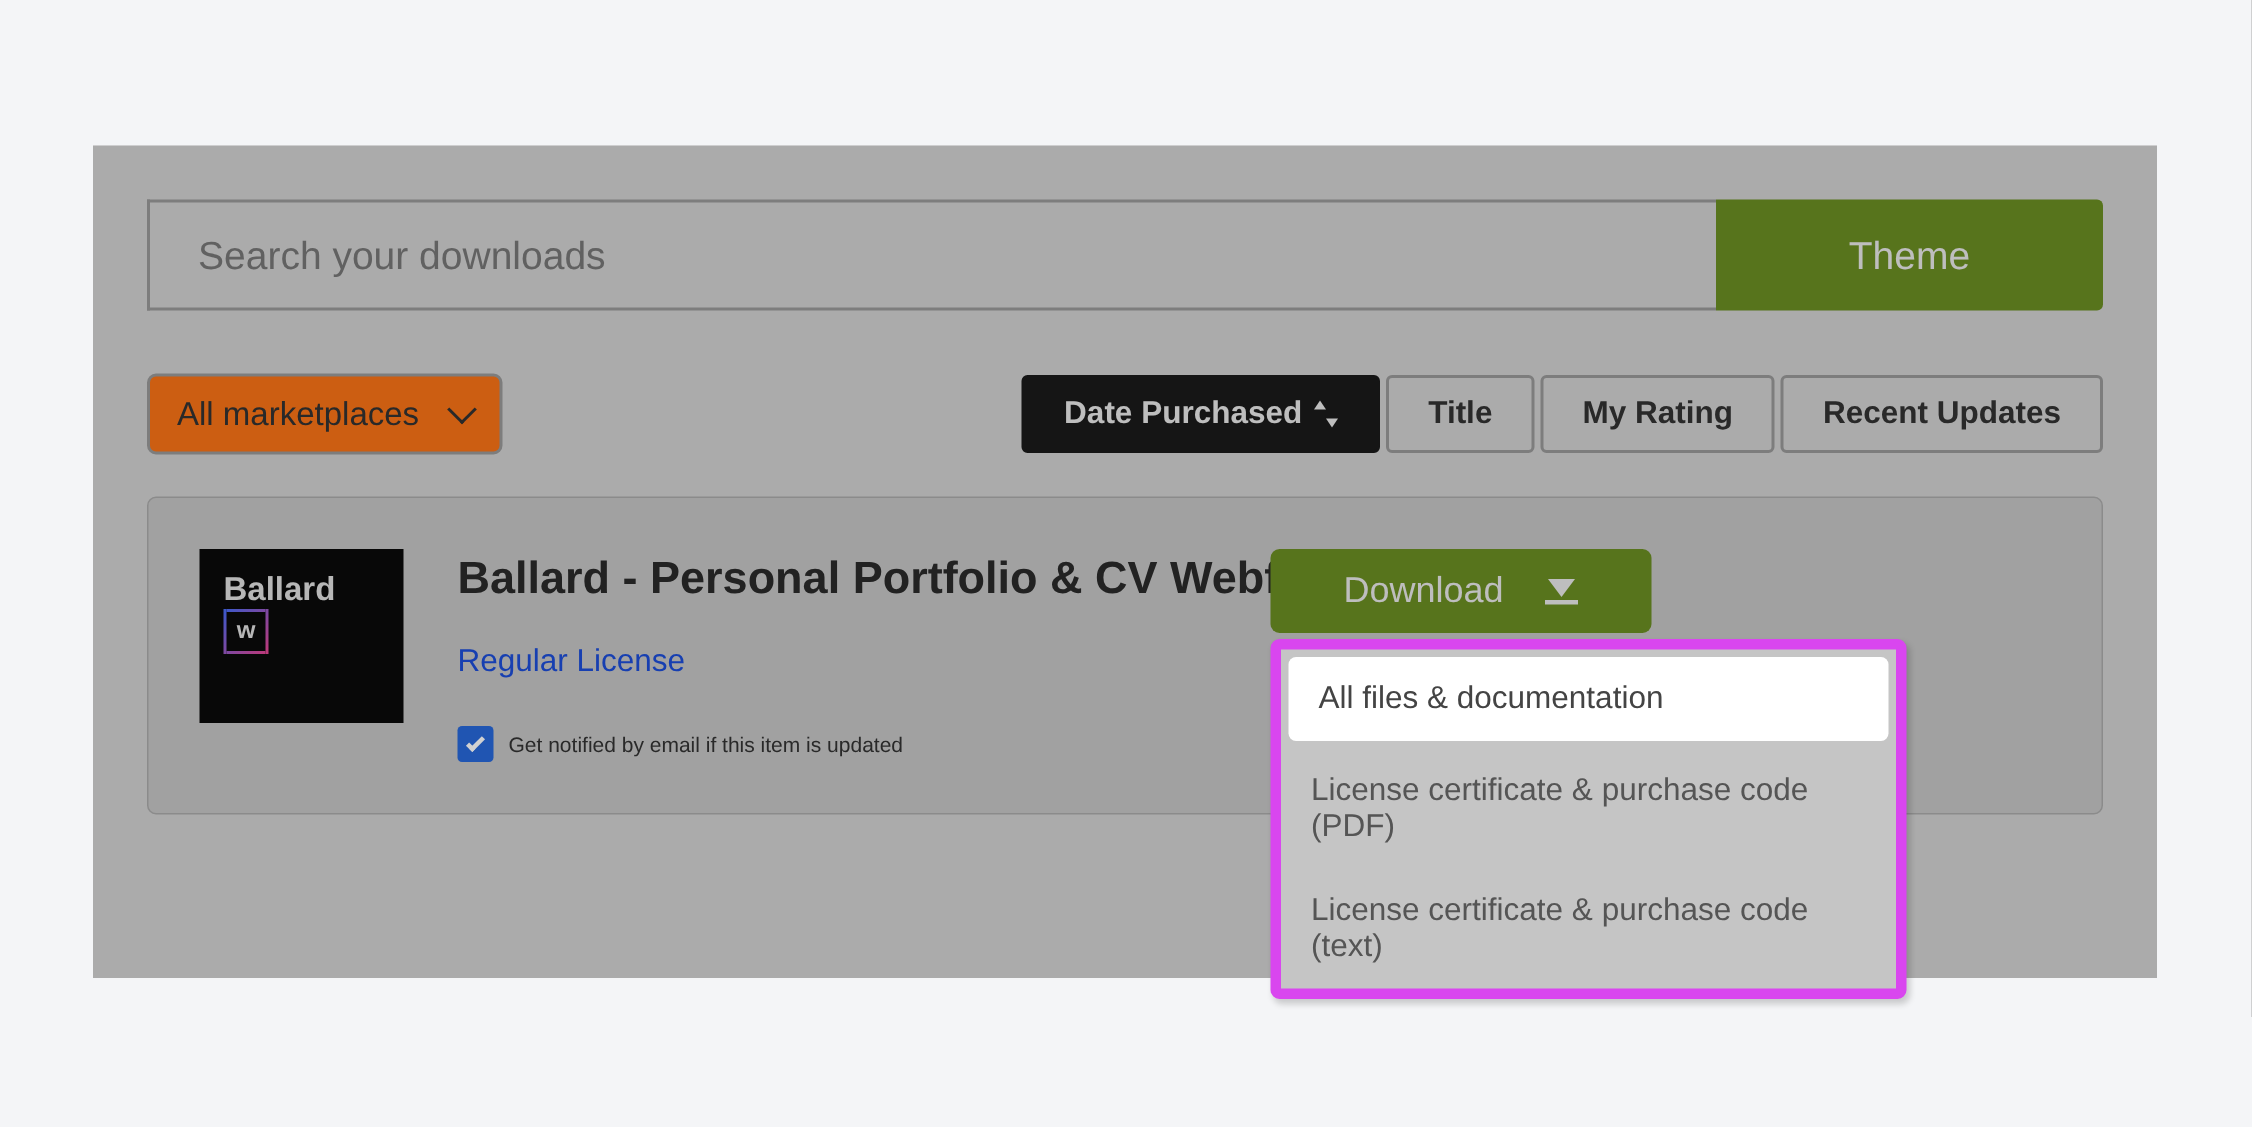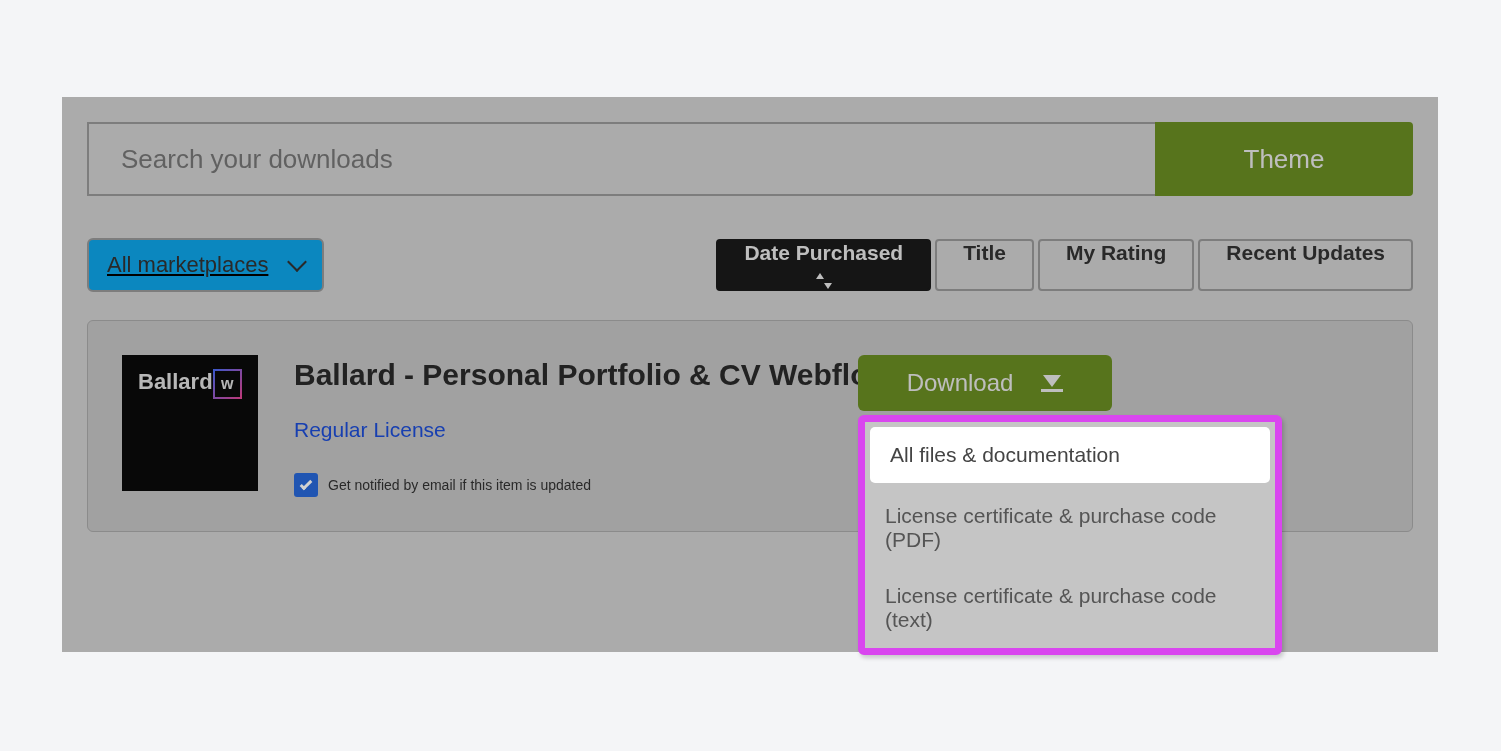--- a/index.html
+++ b/index.html
@@ -10,21 +10,21 @@
       height: 751px;
       position: relative;
     }
     .container {
       position: absolute;
       left: 62px;
       top: 97px;
       width: 1376px;
       height: 555px;
       background: #d1d1d1;
-      padding: 25px;
+      padding: 36px;
     }
     .dim-overlay {
       position: absolute;
       left: 62px;
       top: 97px;
       width: 1376px;
       height: 555px;
       background: rgba(0,0,0,0.18);
       pointer-events: none;
       z-index: 5;
@@ -62,24 +62,23 @@
       justify-content: space-between;
       margin-bottom: 28px;
     }
     .marketplace-select {
       display: flex;
       align-items: center;
       height: 54px;
       padding: 0 18px;
       border: 2px solid #999;
       border-radius: 6px;
-      background: #0ea5e9;
+      background: #f97316;
       cursor: pointer;
       gap: 22px;
-      text-decoration: underline;
     }
     .marketplace-label {
       font-size: 22px;
       color: #333;
     }
     .chevron-down {
       width: 14px;
       height: 14px;
       border-right: 2.5px solid #333;
       border-bottom: 2.5px solid #333;
@@ -96,21 +95,20 @@
       border: 2px solid #999;
       border-radius: 4px;
       font-size: 21px;
       font-weight: 700;
       color: #333;
       background: #d1d1d1;
       cursor: pointer;
       display: flex;
       align-items: center;
       gap: 8px;
-      flex-direction: column;
     }
     .sort-btn.active {
       background: #1a1a1a;
       color: #e8e8e8;
       border-color: #1a1a1a;
     }
     .sort-icon {
       display: inline-block;
       width: 16px;
       height: 18px;
@@ -141,27 +139,27 @@
       background: #c5c5c5;
       border: 1px solid #aaa;
       border-radius: 6px;
       padding: 34px;
       display: flex;
       gap: 36px;
       position: relative;
     }
     .item-thumb {
       width: 136px;
-      height: 136px;
+      height: 116px;
       background: #0a0a0a;
       flex-shrink: 0;
       padding: 14px 16px;
       display: flex;
-      flex-direction: row;
-      justify-content: flex-end;
+      flex-direction: column;
+      justify-content: flex-start;
     }
     .thumb-title {
       color: #e0e0e0;
       font-size: 22px;
       font-weight: 700;
     }
     .thumb-w {
       width: 30px;
       height: 30px;
       border: 2px solid;

